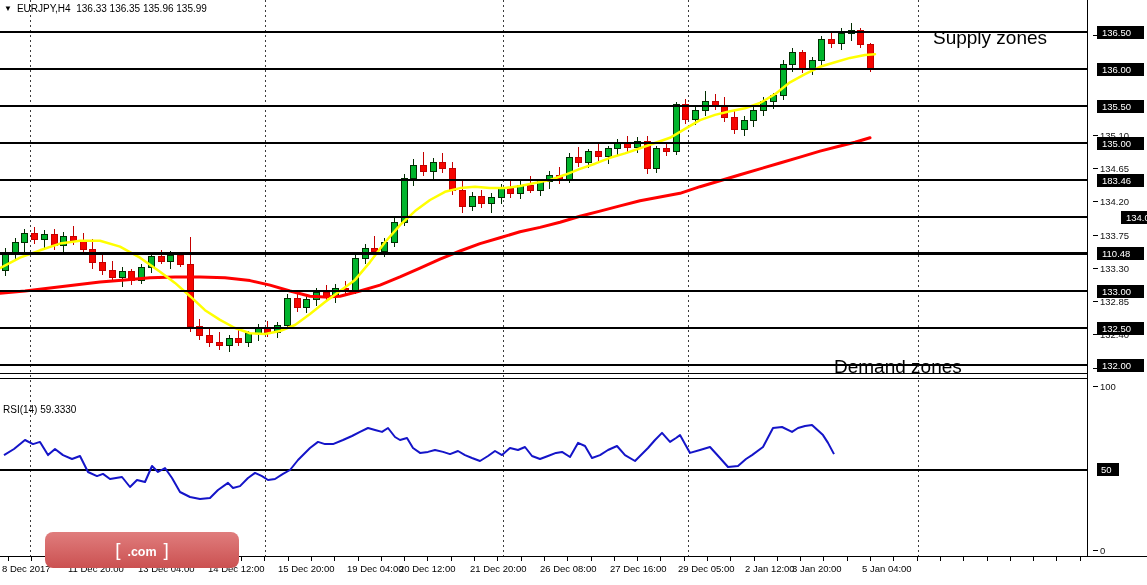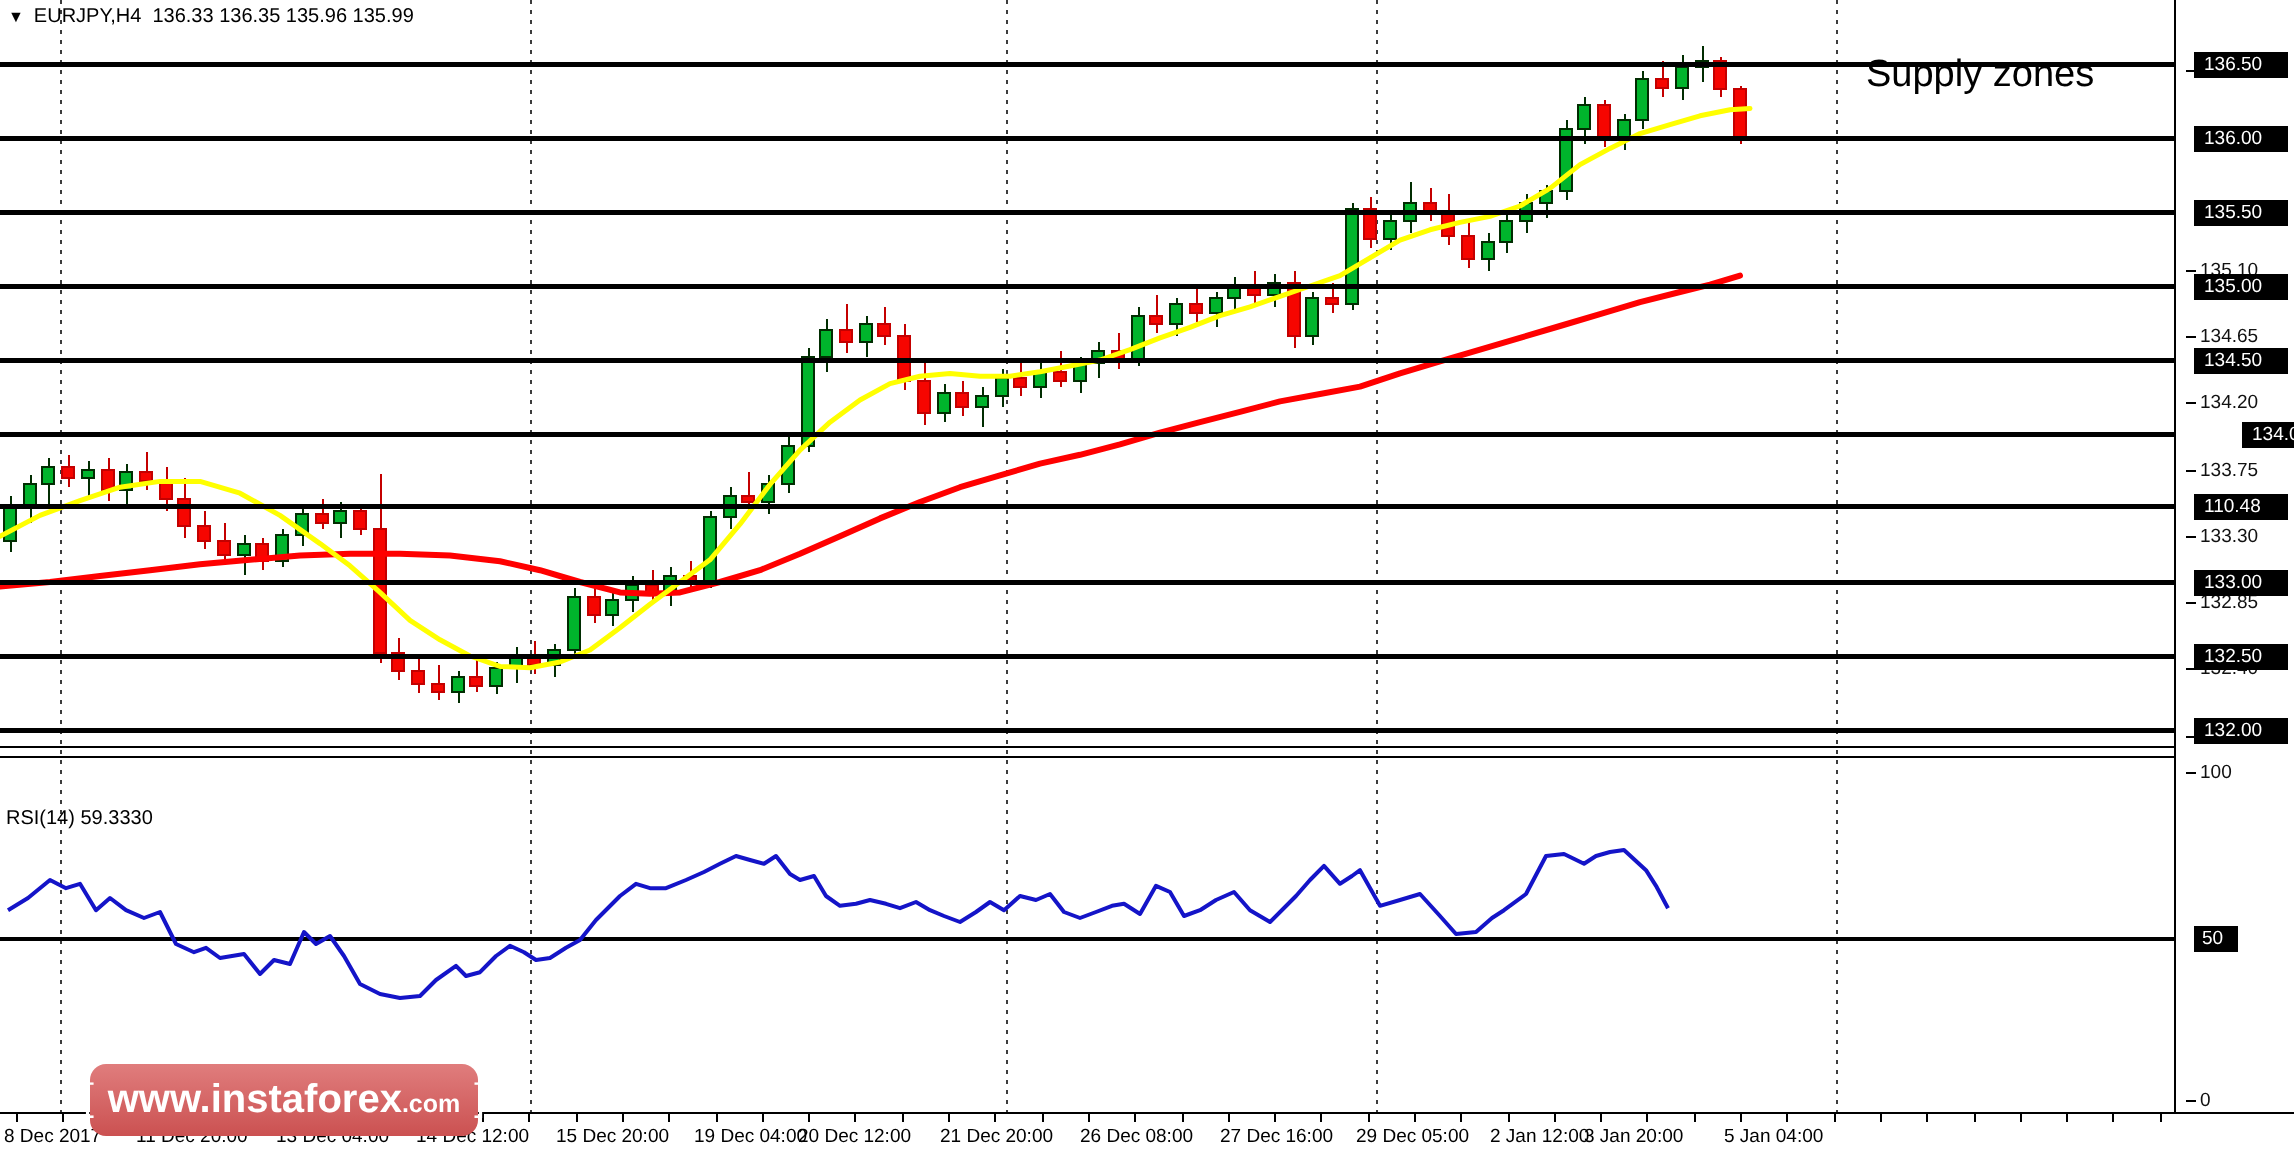--- a/index.html
+++ b/index.html
@@ -251,37 +251,38 @@
       <line x1="0" y1="469.5" x2="1088" y2="469.5" stroke="#000" stroke-width="2" shape-rendering="crispEdges"></line>
       <polyline points="4,455.1 14,449.0 25,440.0 33,444.1 40,441.9 48,455.1 55,449.0 63,455.1 72,459.0 80,456.0 88,472.0 97,476.1 103,473.9 110,479.0 122,477.0 130,487.0 137,480.0 145,482.0 152,466.0 158,472.0 165,468.0 172,478.0 180,492.0 190,497.0 200,499.0 210,498.0 218,490.0 228,482.9 233,488.0 240,486.1 248,478.0 255,472.9 262,476.1 268,480.0 275,479.0 283,473.9 290,470.0 298,460.0 310,448.0 318,441.9 325,444.1 333,444.1 343,440.0 352,436.0 360,431.9 368,428.0 375,430.0 382,431.9 388,428.0 395,437.0 400,440.0 407,438.0 413,448.0 420,452.9 428,451.9 435,450.0 443,451.9 450,454.1 458,451.0 465,455.1 472,458.0 480,461.0 488,456.0 495,451.0 502,455.1 510,448.0 518,450.0 525,447.0 532,456.0 540,459.0 548,456.0 556,452.9 562,451.9 570,457.0 578,442.9 585,446.0 592,458.0 600,455.1 608,450.0 617,446.0 625,455.1 635,461.0 648,448.0 655,440.0 662,432.9 670,441.9 676,438.0 680,435.1 690,452.9 700,450.0 710,447.0 720,458.0 728,467.0 738,466.0 746,459.0 752,455.1 763,447.0 773,428.0 782,427.0 792,431.9 798,428.0 805,426.0 812,425.0 823,435.1 828,442.9 834,454.1" fill="none" stroke="#1414C8" stroke-width="2" stroke-linejoin="round"></polyline>
     </svg>
 
   <div class="title-row">
     <span class="dd-icon">▼</span>
     <span class="title-text">EURJPY,H4  136.33 136.35 135.96 135.99</span>
   </div>
 
   <div class="annot" id="supply-annot">Supply zones</div>
+  <div class="annot" id="demand-annot">Demand zones</div>
   <div class="rsi-label">RSI(14) 59.3330</div>
 
   <div id="price-axis">
       <span class="ptick" style="top: 30.7px;">136.45</span>
       <span class="ptick" style="top: 130.6px;">135.10</span>
       <span class="ptick" style="top: 163.9px;">134.65</span>
       <span class="ptick" style="top: 197.2px;">134.20</span>
       <span class="ptick" style="top: 230.5px;">133.75</span>
       <span class="ptick" style="top: 263.8px;">133.30</span>
       <span class="ptick" style="top: 297.1px;">132.85</span>
       <span class="ptick" style="top: 330.4px;">132.40</span>
       <span class="ptick" style="top: 363.7px;">131.95</span>
       <span class="pbadge" style="top: 25.5px;">136.50</span>
       <span class="pbadge" style="top: 62.5px;">136.00</span>
       <span class="pbadge" style="top: 99.5px;">135.50</span>
       <span class="pbadge" style="top: 136.5px;">135.00</span>
-      <span class="pbadge" style="top: 173.5px;">134.50</span>
+      <span class="pbadge" style="top: 173.5px;">183.46</span>
       <span class="pbadge" style="top: 210.5px; margin-left: 24px;">134.00</span>
       <span class="pbadge" style="top: 246.76px;">110.48</span>
       <span class="pbadge" style="top: 284.5px;">133.00</span>
       <span class="pbadge" style="top: 321.5px;">132.50</span>
       <span class="pbadge" style="top: 358.5px;">132.00</span>
       <span class="ptick" style="top: 382px; left: 11px;">100</span>
       <span class="rsibadge" style="top: 462.5px;">50</span>
       <span class="ptick" style="top: 546px; left: 11px;">0</span>
     </div>
   <div id="time-axis">
@@ -344,17 +345,16 @@
       <span class="tlabel" style="left: 610px;">27 Dec 16:00</span>
       <span class="tlabel" style="left: 678px;">29 Dec 05:00</span>
       <span class="tlabel" style="left: 745px;">2 Jan 12:00</span>
       <span class="tlabel" style="left: 792px;">3 Jan 20:00</span>
       <span class="tlabel" style="left: 862px;">5 Jan 04:00</span>
     </div>
   <div class="sep-line"></div>
 
   <div class="logo">
     <span class="lb">[</span>
-    <span class="lname">www.instaforex</span>
     <span class="ltld">.com</span>
     <span class="rb">]</span>
   </div>
 </div>
 
 </body></html>

